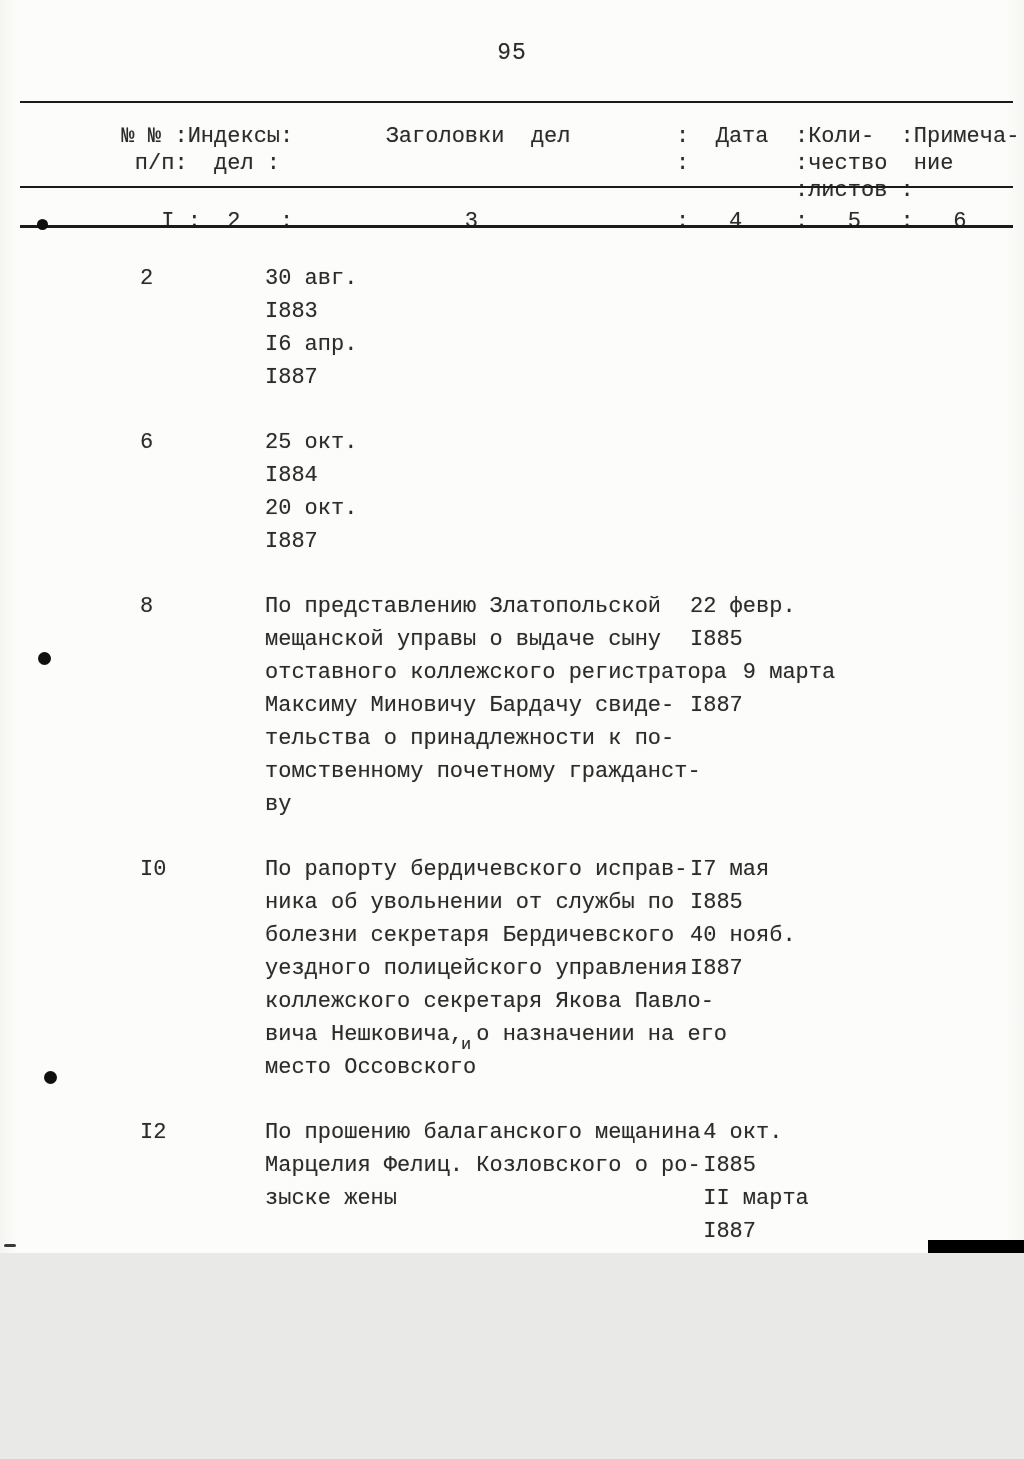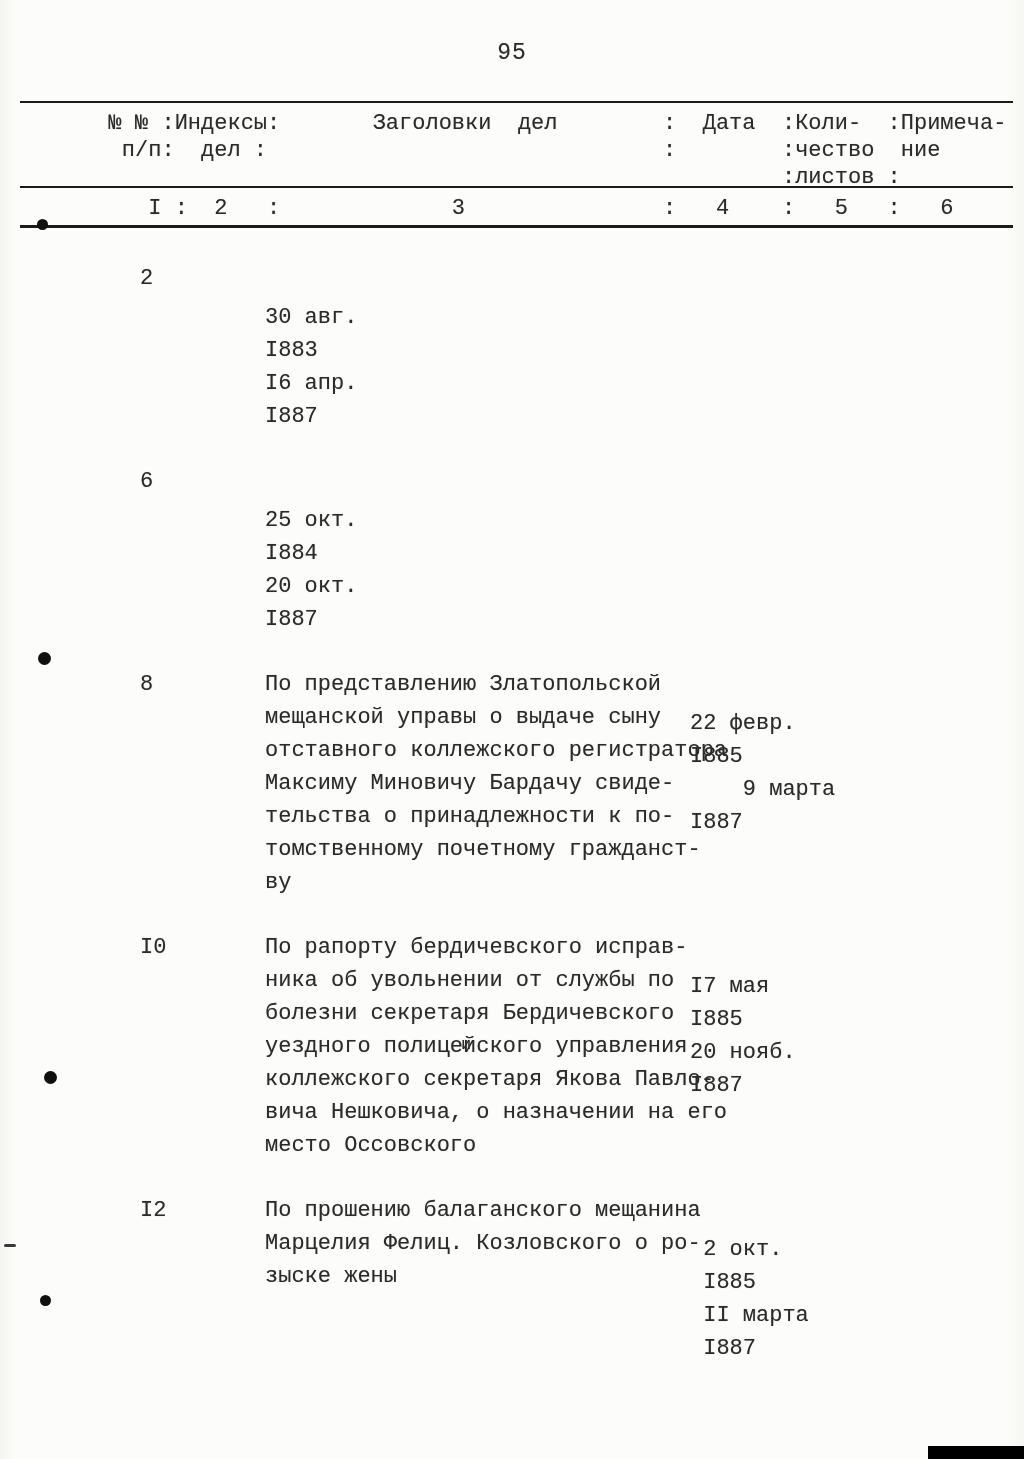--- a/index.html
+++ b/index.html
@@ -4,58 +4,58 @@
 <style>
   * { box-sizing: border-box; }
   html, body { margin: 0; padding: 0; }
   body {
     width: 1024px; height: 1459px;
     background: #e9e9e7;
     font-family: "Liberation Mono", "DejaVu Sans Mono", monospace;
   }
   .sheet {
     position: relative;
-    width: 1024px; height: 1459px;
+    width: 1024px; height: 1253px;
     background: linear-gradient(90deg, #f4f4f1 0px, #fcfcfa 16px, #fcfcfa 1006px, #f6f6f3 1024px);
     overflow: hidden;
     color: #2b2b2b;
     text-shadow: 0 0 1px rgba(50,50,50,0.35);
   }
   .page-number {
     position: absolute; top: 40px; left: 0;
     width: 1024px; text-align: center;
     font-size: 23px; letter-spacing: 1px;
   }
   .rule {
     position: absolute; left: 20px; width: 993px;
     height: 2px; background: #1b1b1b;
   }
   .rule-top { top: 101px; }
   .rule-mid { top: 186px; }
   .rule-bot { top: 225px; height: 3px; }
   pre.typed {
-    margin: 3px; position: absolute; left: 0;
+    margin: 16px; position: absolute; left: 0;
     white-space: pre;
     font-family: inherit;
     font-size: 22px;
   }
   .header-pre { top: 107px; line-height: 27px; }
   .numbering-pre { top: 192px; line-height: 28px; }
   .rows {
     position: absolute; top: 262px; left: 0; width: 1024px;
   }
   .row {
     display: flex; align-items: flex-start;
     padding-left: 140px;
     margin-bottom: 32px;
     font-size: 22px; line-height: 33px;
   }
   .cell-num   { width: 125px; white-space: pre; flex: none; }
   .cell-title { width: 425px; white-space: pre; flex: none; overflow: visible; }
-  .cell-dates { white-space: pre; flex: none; margin-top: 39px; }
+  .cell-dates { white-space: pre; flex: none; }
   .sup-correction {
     position: absolute; left: 461px; top: 1036px;
     font-size: 17px; line-height: 17px;
   }
   .dot {
     position: absolute; background: #101010; border-radius: 50%;
   }
   .dot-1 { left: 37px; top: 219px;  width: 11px; height: 11px; }
   .dot-2 { left: 38px; top: 652px;  width: 13px; height: 13px; }
   .dot-3 { left: 44px; top: 1071px; width: 13px; height: 13px; }
@@ -125,30 +125,30 @@
       <div class="cell-num">I0</div>
       <div class="cell-title">По рапорту бердичевского исправ-
 ника об увольнении от службы по
 болезни секретаря Бердичевского
 уездного полицейского управления
 коллежского секретаря Якова Павло-
 вича Нешковича, о назначении на его
 место Оссовского</div>
       <div class="cell-dates">I7 мая
 I885
-20 нояб.
+40 нояб.
 I887</div>
     </div>
 
     <div class="row">
       <div class="cell-num">I2</div>
       <div class="cell-title">По прошению балаганского мещанина
 Марцелия Фелиц. Козловского о ро-
 зыске жены</div>
-      <div class="cell-dates"> 2 окт.
+      <div class="cell-dates"> 4 окт.
  I885
  II марта
  I887</div>
     </div>
 
   </div>
 
   <span class="sup-correction">и</span>
 
   <span class="dot dot-1"></span>

